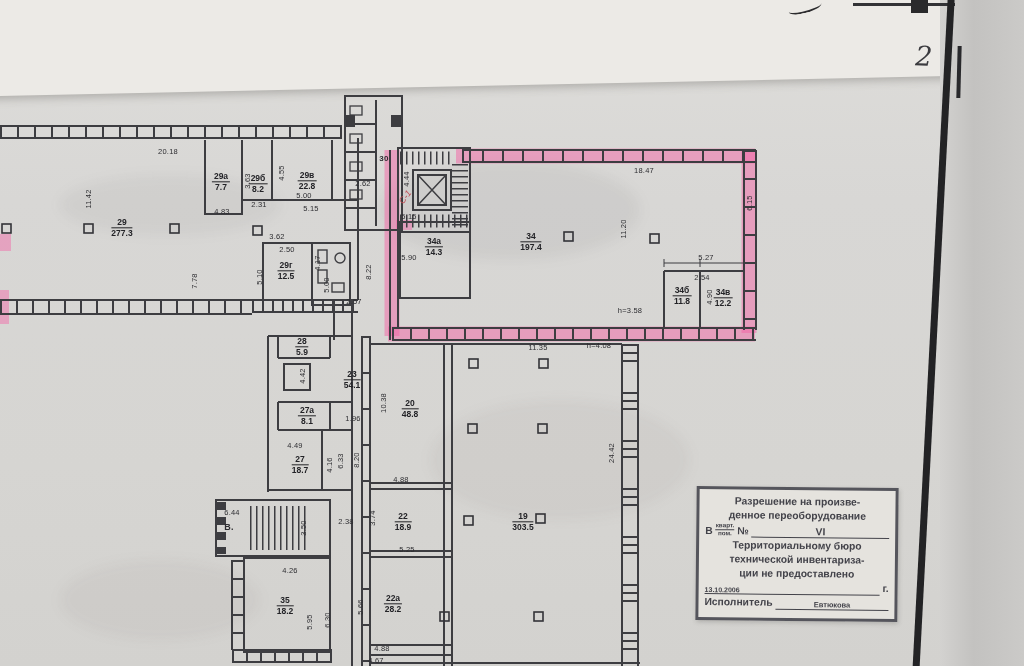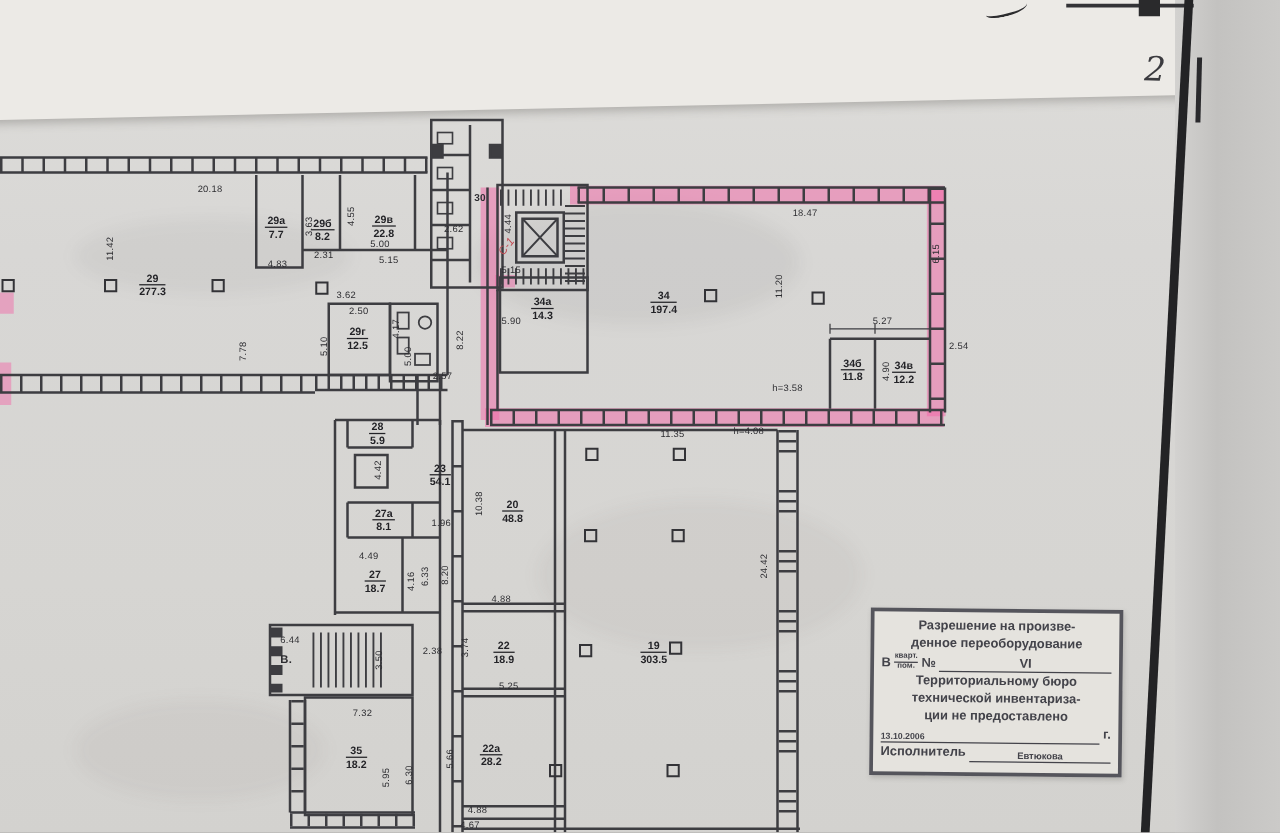--- a/index.html
+++ b/index.html
@@ -180,38 +180,38 @@
     <span class="dim" style="left:363px;top:183px">2.62</span>
     <span class="dim v" style="left:406px;top:179px">4.44</span>
     <span class="dim" style="left:409px;top:216px">5.15</span>
     <span class="dim" style="left:354px;top:301px">2.57</span>
     <span class="dim v" style="left:368px;top:272px">8.22</span>
     <span class="dim" style="left:644px;top:170px">18.47</span>
     <span class="dim v" style="left:749px;top:203px">6.15</span>
     <span class="dim v" style="left:623px;top:229px">11.20</span>
     <span class="dim" style="left:409px;top:257px">5.90</span>
     <span class="dim" style="left:706px;top:257px">5.27</span>
-    <span class="dim" style="left:767px;top:277px">2.54</span>
+    <span class="dim" style="left:702px;top:277px">2.54</span>
     <span class="dim v" style="left:709px;top:297px">4.90</span>
     <span class="dim" style="left:538px;top:347px">11.35</span>
     <span class="dim v" style="left:383px;top:403px">10.38</span>
     <span class="dim" style="left:353px;top:418px">1.96</span>
     <span class="dim v" style="left:302px;top:376px">4.42</span>
     <span class="dim" style="left:295px;top:445px">4.49</span>
     <span class="dim v" style="left:329px;top:465px">4.16</span>
     <span class="dim v" style="left:340px;top:461px">6.33</span>
     <span class="dim v" style="left:356px;top:460px">8.20</span>
     <span class="dim" style="left:401px;top:479px">4.88</span>
     <span class="dim v" style="left:611px;top:453px">24.42</span>
     <span class="dim v" style="left:372px;top:518px">3.74</span>
     <span class="dim" style="left:407px;top:549px">5.25</span>
     <span class="dim" style="left:346px;top:521px">2.38</span>
     <span class="dim v" style="left:303px;top:528px">3.50</span>
     <span class="dim" style="left:232px;top:512px">6.44</span>
-    <span class="dim" style="left:290px;top:570px">7.32</span>
+    <span class="dim" style="left:290px;top:570px">4.26</span>
     <span class="dim v" style="left:309px;top:622px">5.95</span>
     <span class="dim v" style="left:327px;top:620px">6.30</span>
     <span class="dim v" style="left:360px;top:607px">5.66</span>
     <span class="dim" style="left:382px;top:648px">4.88</span>
     <span class="dim" style="left:376px;top:660px">4.67</span>
 
     <span class="dim" style="left:630px;top:310px">h=3.58</span>
     <span class="dim" style="left:599px;top:345px">h=4.08</span>
 
     <span class="room" style="left:122px;top:228px">

